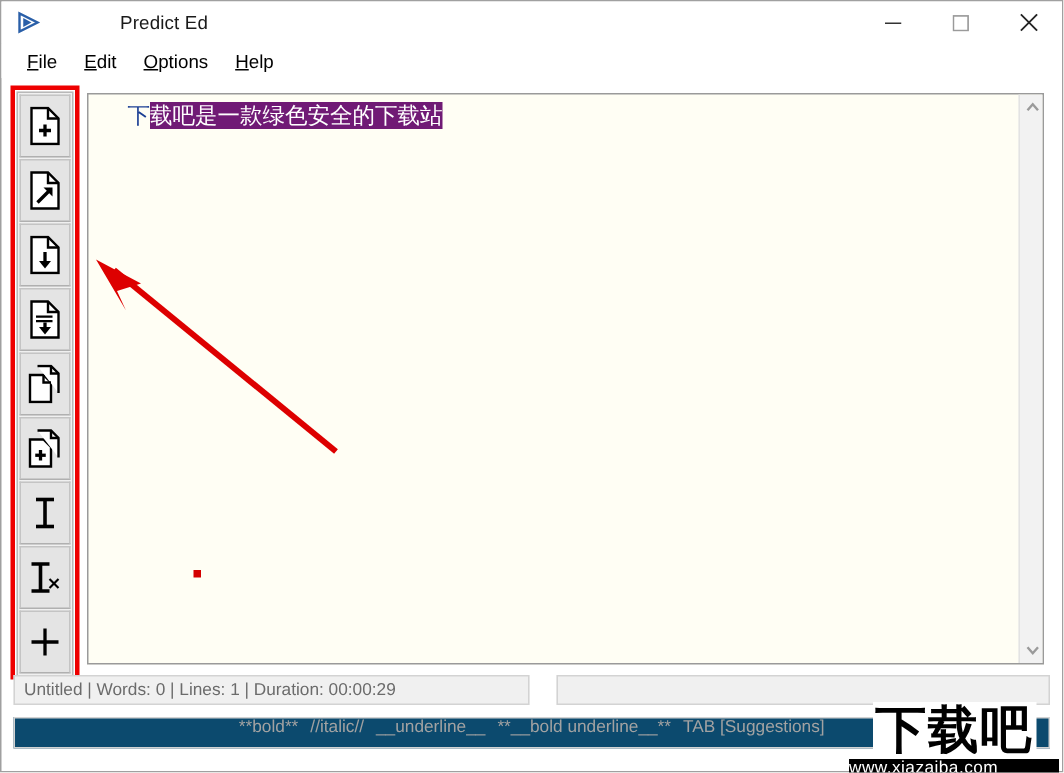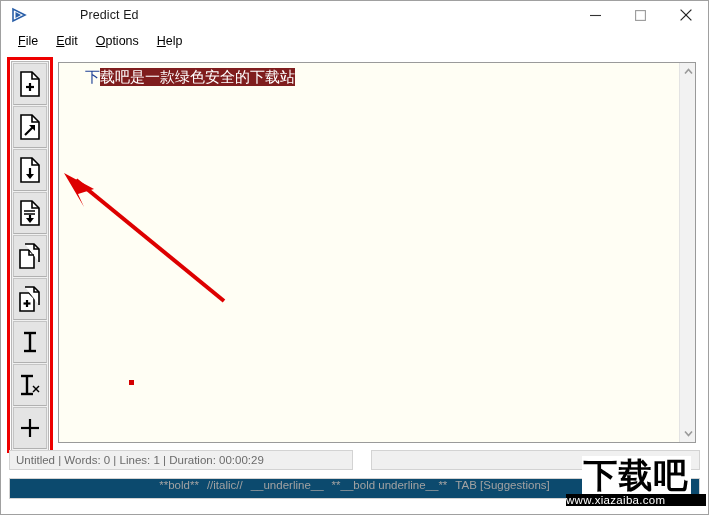--- a/index.html
+++ b/index.html
@@ -85,21 +85,21 @@
     border: 1px solid #9a9a9a;
     overflow: hidden;
   }
   #editor-text {
     position: absolute; left: 26px; top: 4px;
     font-size: 15px; line-height: 20px;
     white-space: nowrap;
     font-family: "DejaVu Sans", sans-serif;
   }
   #txt-unsel { color: #1c3f94; }
-  #txt-sel { color: #ffffff; background: #7f1d1d; }
+  #txt-sel { color: #ffffff; background: #701a75; }
 
   
   #vscroll {
     position: absolute; right: 0; top: 0; width: 16px; height: 379px;
     background: #f2f2f2; border-left: 1px solid #e3e3e3;
   }
   .sb-arrow {
     position: absolute; left: 0; width: 16px; height: 17px;
     display: flex; align-items: center; justify-content: center;
     color: #9a9a9a;
@@ -132,21 +132,21 @@
     position: absolute; left: 8px; top: 477px; width: 691px; height: 21px;
     background: #0c4a6e; border: 1px solid #d3d3d3;
     display: flex; align-items: flex-start; justify-content: center;
     font-size: 11.5px; color: #a2a2a2;
   }
   #hintbar span { margin: 0 4px; }
 
   
   #watermark {
     position: absolute; right: 2px; bottom: 0px;
-    width: 140px; height: 58px;
+    width: 140px; height: 46px;
     display: flex; flex-direction: column;
     align-items: center; justify-content: flex-start;
     pointer-events: none;
   }
   #wm-logo {
     font-family: "DejaVu Sans", sans-serif;
     font-size: 34px; font-weight: bold; color: #000;
     background: #fff; line-height: 38px; letter-spacing: 1px;
     padding: 0 2px;
   }

